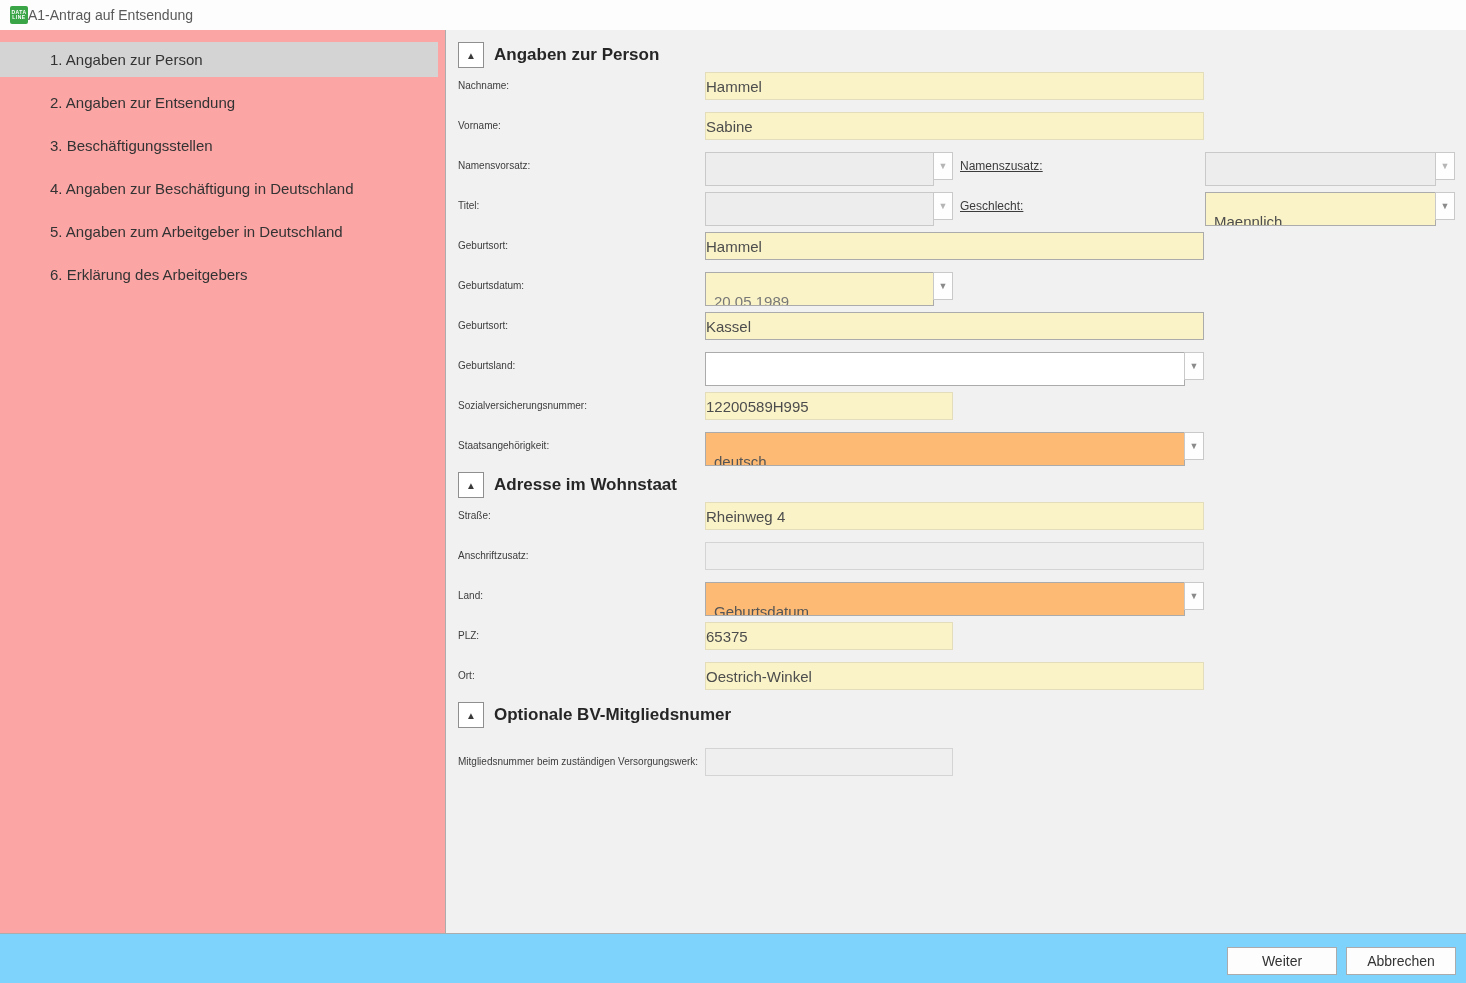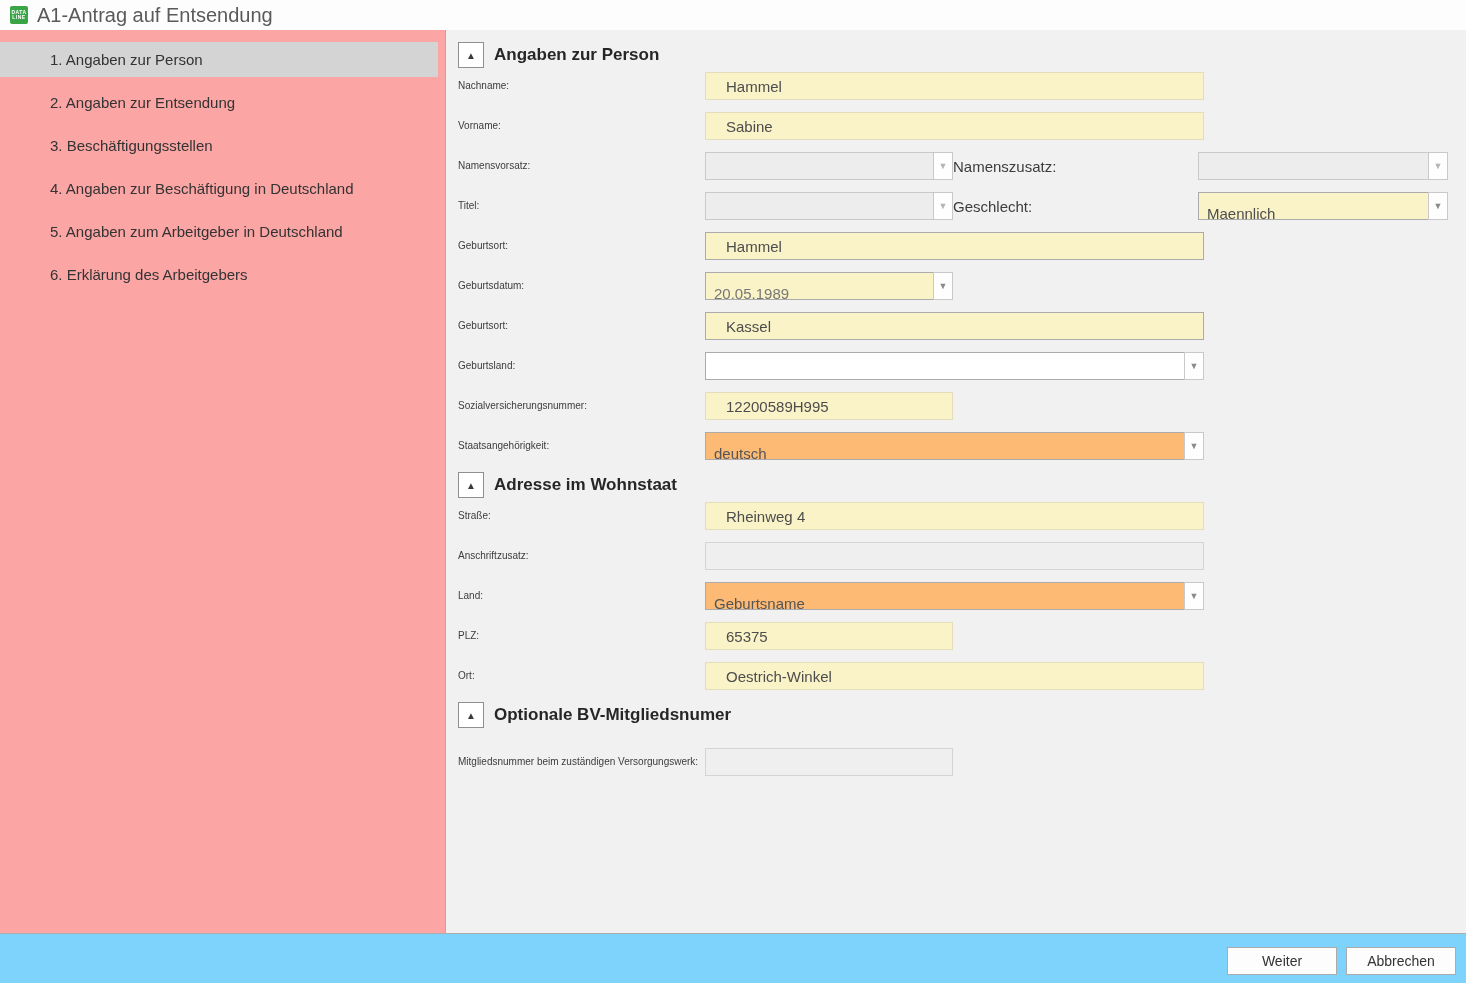--- a/index.html
+++ b/index.html
@@ -14,21 +14,21 @@
   
   .titlebar {
     position:absolute; left:0; top:0; width:1466px; height:30px;
     background:#fdfdfd; display:flex; align-items:center; padding-left:10px;
   }
   .app-icon {
     width:18px; height:18px; background:#3aa546; border-radius:2px;
     display:flex; flex-direction:column; align-items:center; justify-content:center;
     color:#fff; font-weight:bold; font-size:5px; line-height:5.5px; letter-spacing:.5px;
   }
-  .win-title { margin-left:9px; font-size:20px; color:#5a5a5a; }
+  .win-title { margin-left:0; font-size:14px; color:#5a5a5a; }
 
   
   .sidebar {
     position:absolute; left:0; top:30px; width:446px; height:903px;
     background:#fca5a5; border-right:1px solid #acacac; padding-top:12px;
   }
   .side-item {
     height:35px; line-height:35px; margin:0 7px 8px 0; padding-left:50px;
     font-size:15px; color:#333; cursor:pointer; white-space:nowrap;
   }
@@ -44,35 +44,35 @@
   .collapse-btn {
     width:26px; height:26px; background:#fff; border:1px solid #8f8f8f;
     display:flex; align-items:center; justify-content:center;
     font-size:10px; color:#3a3a3a; cursor:pointer; flex:none;
   }
   .sec-title { margin-left:10px; font-size:17px; font-weight:bold; color:#262626;text-align:center; }
 
   .row { display:flex; align-items:center; height:28px; margin-bottom:12px; }
   .row.tall { height:40px; margin-top:14px; }
   .lbl { width:247px; flex:none; font-size:10px; color:#3c3c3c; line-height:20px; }
-  .lbl2 { width:245px; flex:none; font-size:15px; color:#3c3c3c; }
+  .lbl2 { width:245px; flex:none; margin-left:7px; font-size:12px; color:#3c3c3c;text-decoration:underline; }
 
   .field {
     height:28px; border:1px solid #e3ddbc; background:#faf3c8;
-    padding:0 20px; font-size:15px; color:#4d4d4d; outline:none;
+    padding:0 0; font-size:15px; color:#4d4d4d; outline:none;
     font-family:"Liberation Sans","DejaVu Sans",sans-serif;
   }
   .w-wide { width:499px; } .w-narrow { width:248px; } .w-right { width:250px; }
   .gray-border { border-color:#ababab; }
   .disabled-input { background:#efefef; border-color:#d4d4d4; color:#777; }
 
   
   .combo { display:flex; height:28px; }
   .combo-val {
-    flex:1; border:1px solid #ababab; background:#fff; padding:8px 8px;
+    flex:1; border:1px solid #ababab; background:#fff; padding:16px 8px;
     font-size:15px; line-height:26px; color:#555; overflow:hidden; white-space:nowrap;
   }
   .combo-btn {
     width:20px; flex:none; margin-left:-1px; border:1px solid #c9c9c9; background:#fefefe;
     display:flex; align-items:center; justify-content:center;
     font-size:9px; color:#8a8a8a; cursor:pointer;
   }
   .combo.disabled .combo-val { background:#ededed; border-color:#c9c9c9; }
   .combo.disabled .combo-btn { color:#b5b5b5; }
   .combo.yellow .combo-val { background:#faf3c8; color:#4d4d4d; }
@@ -211,21 +211,21 @@
     </div>
 
     <div class="row">
       <div class="lbl">Anschriftzusatz:</div>
       <input class="field w-wide disabled-input" value="" style="">
     </div>
 
     <div class="row">
       <div class="lbl">Land:</div>
       <div class="combo graybg w-wide">
-        <span class="combo-val">Geburtsname</span>
+        <span class="combo-val">Geburtsdatum</span>
         <span class="combo-btn">▼</span>
       </div>
     </div>
 
     <div class="row">
       <div class="lbl">PLZ:</div>
       <input class="field w-narrow" value="65375" style="">
     </div>
 
     <div class="row">

